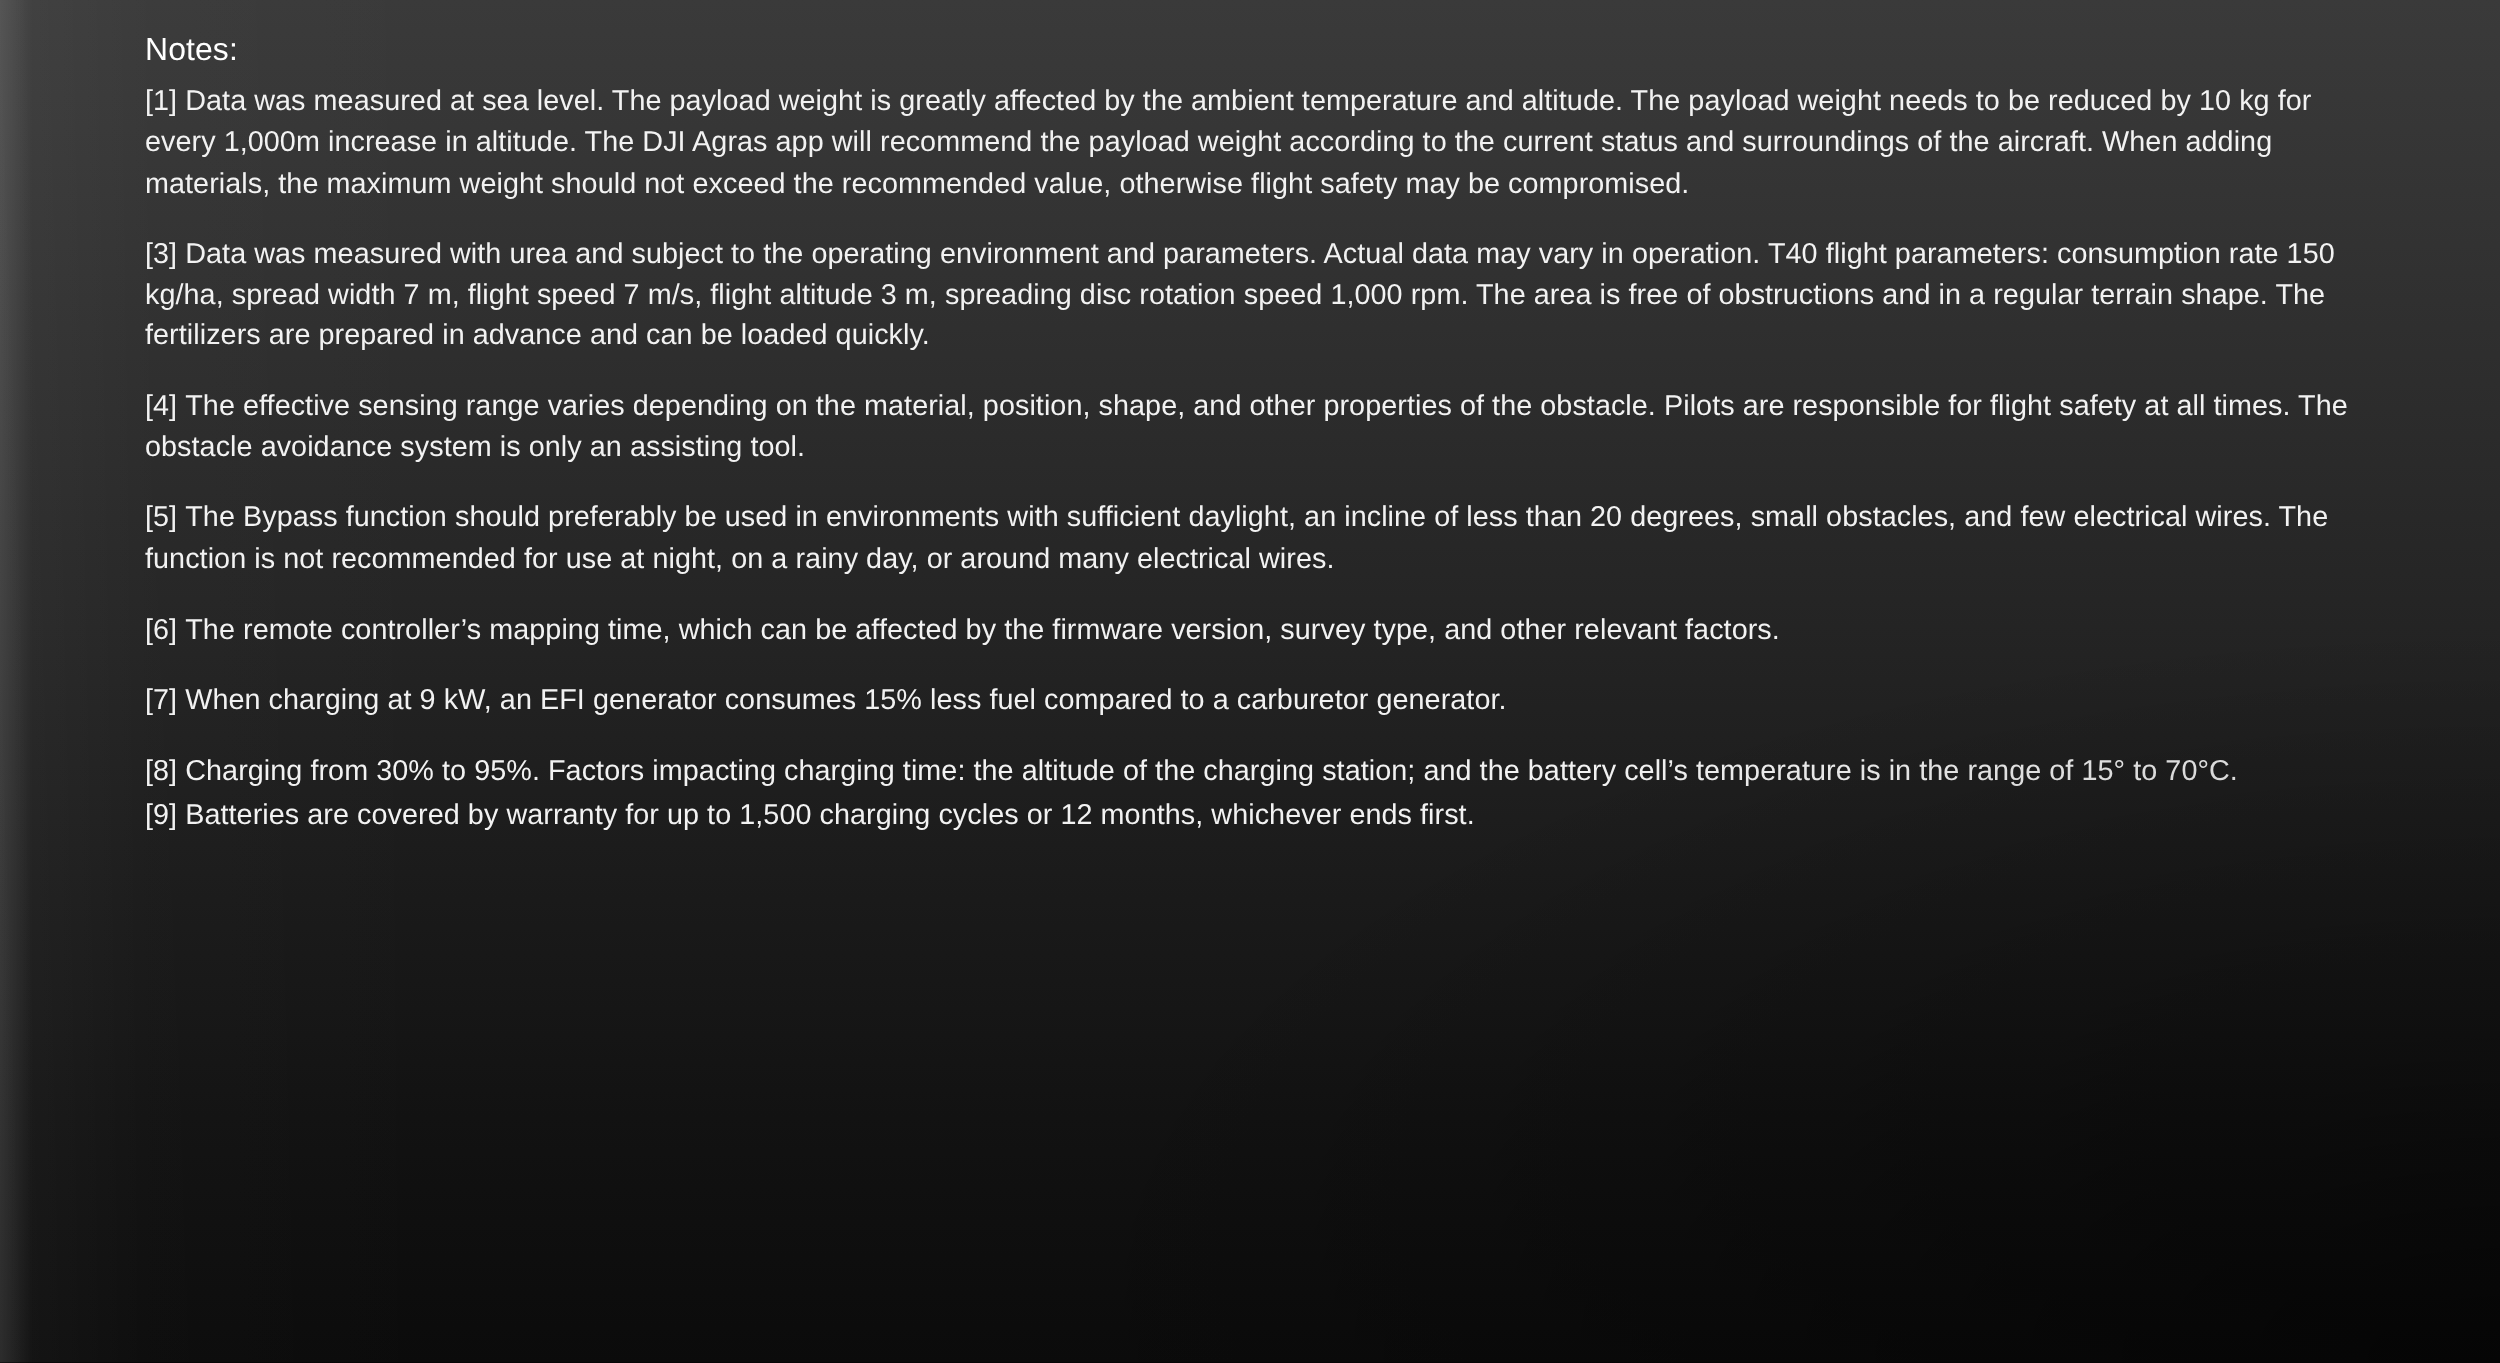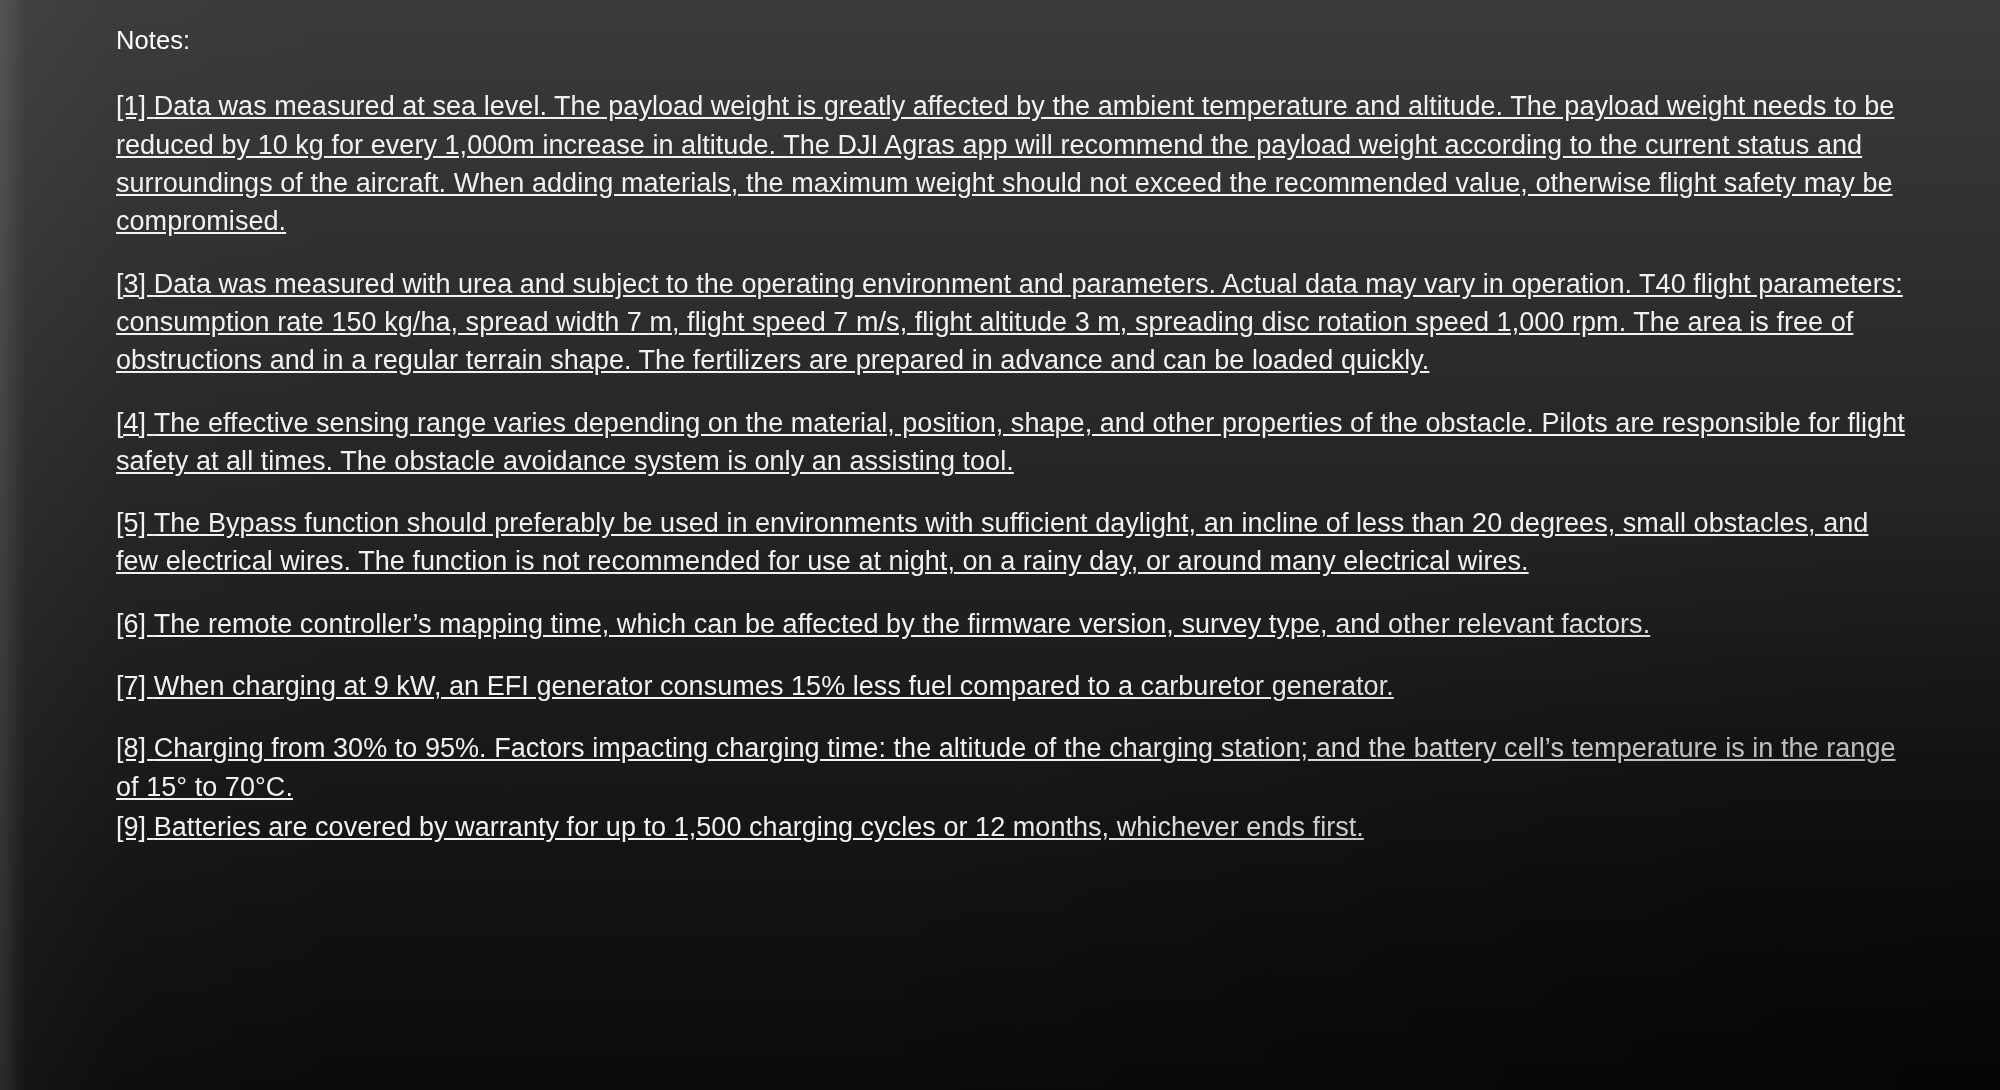--- a/index.html
+++ b/index.html
@@ -58,32 +58,31 @@
     position: absolute;
     left: 116px;
     top: 22px;
     width: 1800px;
   }
 
   .notes-heading {
     color: #ffffff;
     font-size: 25.5px;
     line-height: 1.42;
-    margin: 0 0 29px 0;
+    margin: 0 0 6px 0;
     letter-spacing: 0.1px;
   }
 
   .note {
     color: #f2f2f2;
-    font-size: 27px;
+    font-size: 23px;
     line-height: 1.42;
     margin: 0 0 24px 0;
     letter-spacing: 0.05px;
     max-width: 1790px;
-    text-decoration: underline;
   }
   .note:last-child { margin-bottom: 0; }
 
   
   .note.tight { margin-bottom: 2px; }
 
   .note .tag { white-space: nowrap; }
 </style>
 </head>
 <body>

